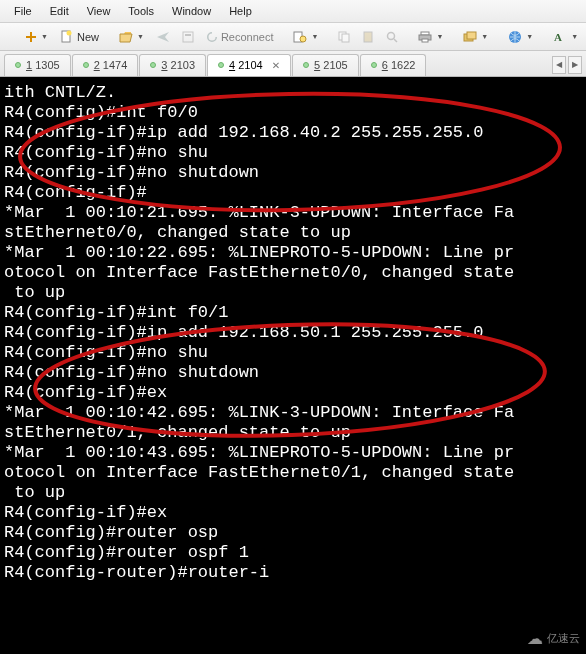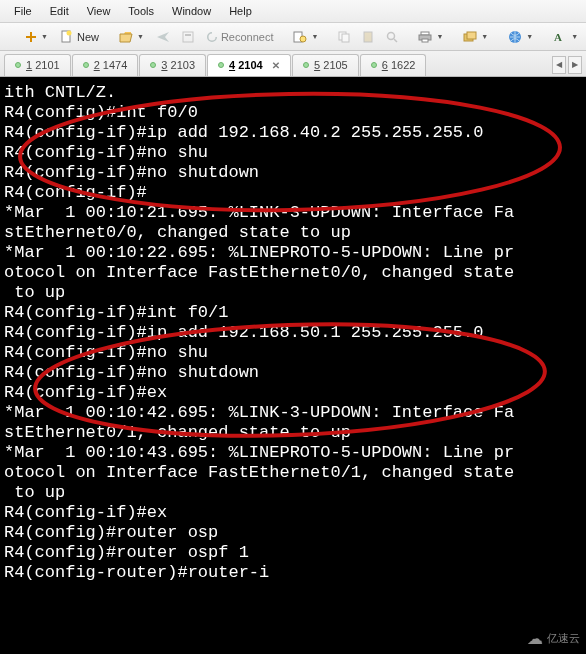--- a/index.html
+++ b/index.html
@@ -71,21 +71,21 @@
     border: 1px solid #c0c0c0;
     border-bottom: none;
     border-radius: 3px 3px 0 0;
     background: linear-gradient(#f8f8f8,#ececec);
     color: #444;
     height: 22px;
     cursor: pointer;
   }
   .tab.active {
     background: #ffffff;
-    font-weight: bold;
+    font-weight: normal;
     color: #000;
   }
   .tab .dot {
     width: 6px; height: 6px; border-radius: 50%;
     background: #9fdc9f;
     border: 1px solid #6cb46c;
   }
   .tab .u { text-decoration: underline; }
   .tab .close { font-size: 10px; color: #777; margin-left:4px; }
   .tab-scroll {
@@ -252,21 +252,21 @@
       </svg>
   </div>
 
   <div class="tb-sep"></div>
 
 </div>
 
 <div class="tabbar">
   <div class="tab">
     <span class="dot"></span>
-    <span><span class="u">1</span> <span>2101</span></span>
+    <span><span class="u">1</span> <span>1305</span></span>
   </div>
   <div class="tab">
     <span class="dot"></span>
     <span><span class="u">2</span> <span>1474</span></span>
   </div>
   <div class="tab">
     <span class="dot"></span>
     <span><span class="u">3</span> <span>2103</span></span>
   </div>
   <div class="tab active">

